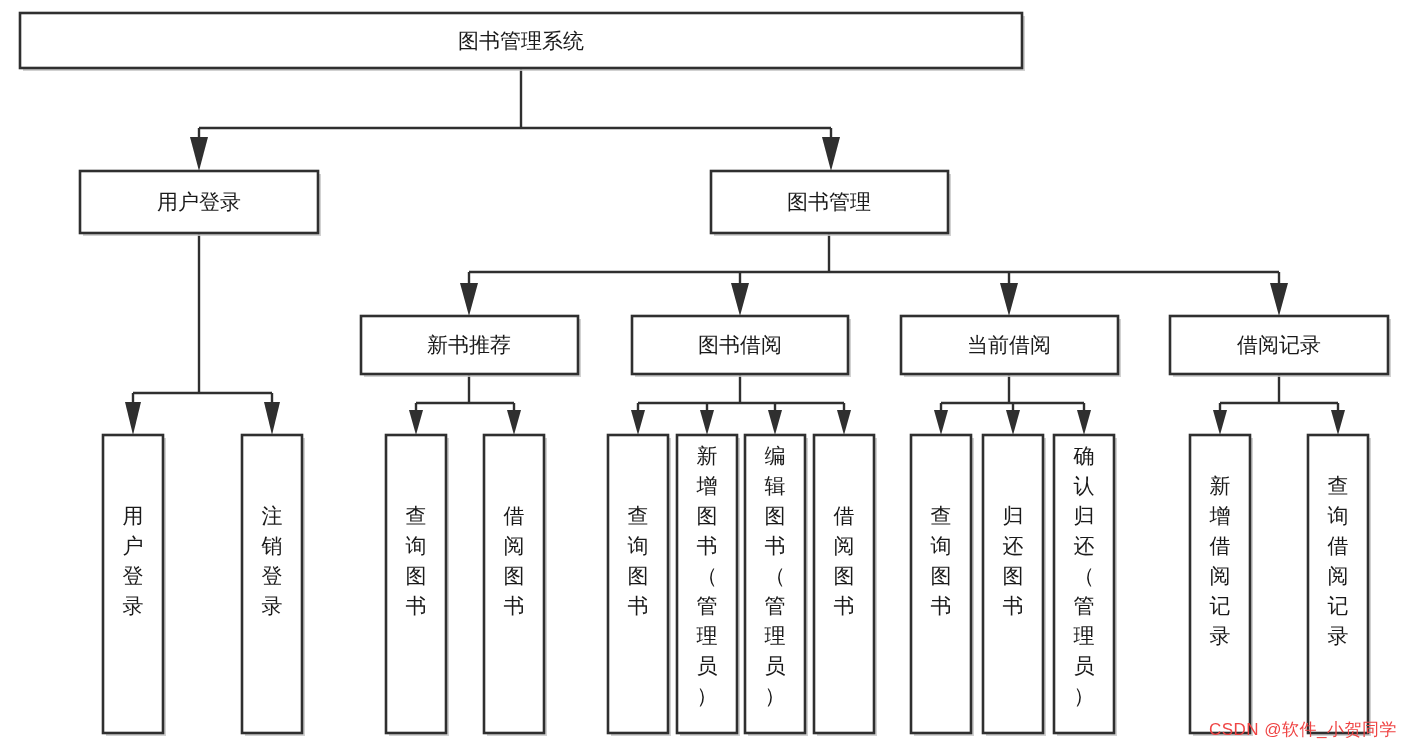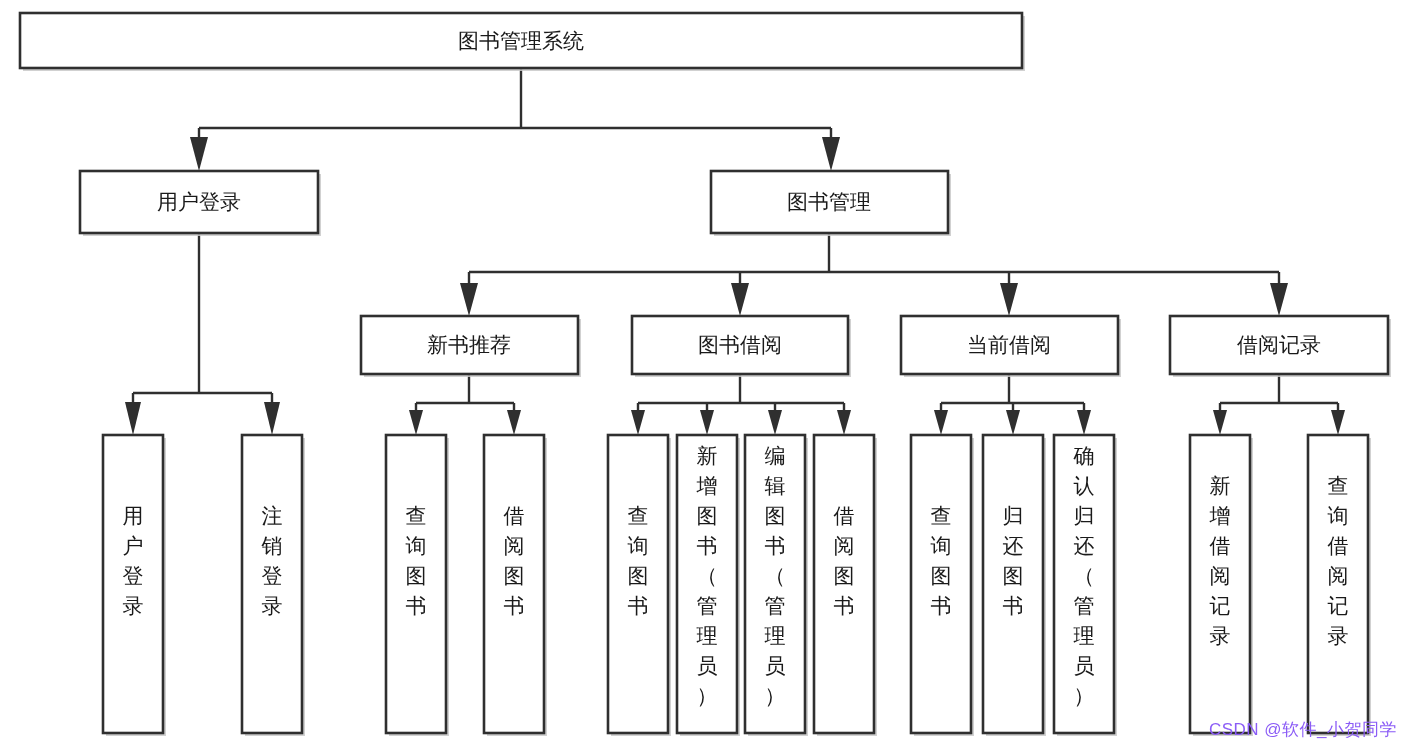--- a/index.html
+++ b/index.html
@@ -58,21 +58,21 @@
     font-size: 21px;
     fill: #1a1a1a;
     text-anchor: middle;
   }
   .watermark {
     position: absolute;
     right: 8px;
     bottom: 6px;
     font-family: "Liberation Sans", "DejaVu Sans", sans-serif;
     font-size: 17px;
-    color: #8b5cf6;
+    color: #ef4444;
     white-space: nowrap;
     letter-spacing: 0.5px;
     pointer-events: none;
   }
 </style>
 </head>
 <body>
 
 <div id="diagram-root">
 

